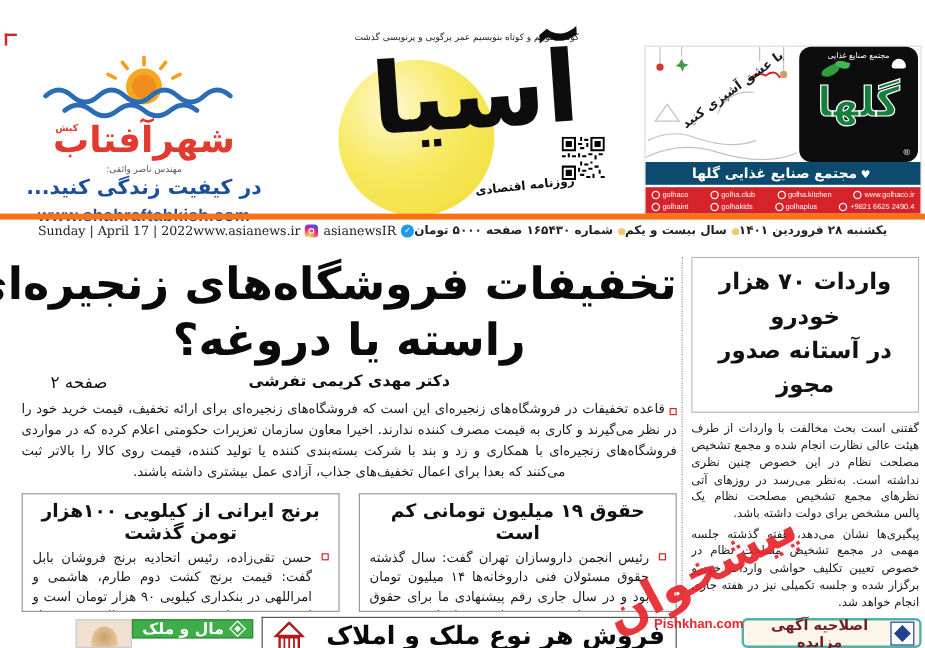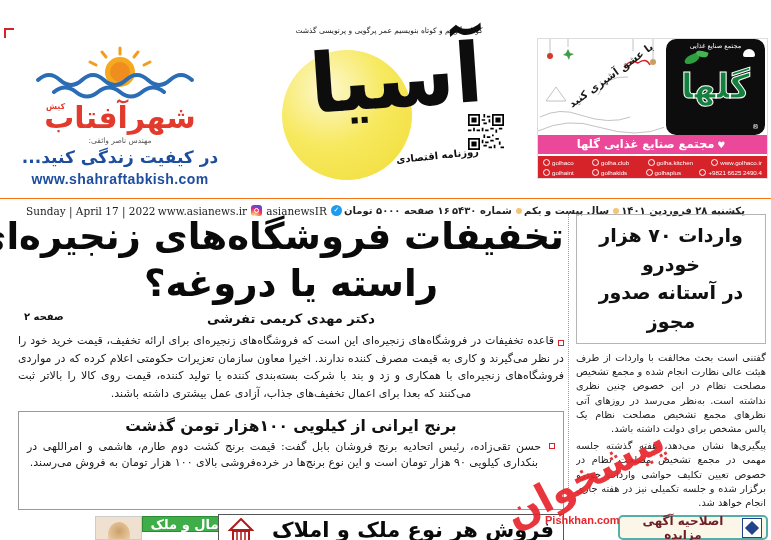--- a/index.html
+++ b/index.html
@@ -45,49 +45,49 @@
   .golha-black-top { font-size:6.5px; color:#fff; }
   .golha-leaf { position:absolute; left:18px; top:16px; width:16px; height:8px; border-radius:50% 0 50% 50%;
     background:#2e9e3f; transform:rotate(-25deg); }
   .golha-leaf2 { position:absolute; left:30px; top:12px; width:12px; height:6px; border-radius:50% 0 50% 50%;
     background:#43b552; transform:rotate(15deg); }
   .golha-word { margin-top:16px; font-size:34px; font-weight:bold; color:#15803d;
     -webkit-text-stroke:1px #fff; direction:rtl; }
   .golha-r { position:absolute; right:6px; bottom:4px; font-size:7px; color:#fff; }
   .golha-chef { position:absolute; right:10px; top:10px; width:12px; height:8px; background:#fff;
     border-radius:6px 6px 2px 2px; }
-  .golha-banner { height:19px; background:#ec4899; color:#fff; font-weight:bold; font-size:11.5px;
+  .golha-banner { height:19px; background:#0c4a6e; color:#fff; font-weight:bold; font-size:11.5px;
     text-align:center; line-height:19px; }
   .golha-heart { color:#fff; font-size:9px; margin:0 3px; }
   .golha-social { margin-top:2px; background:#d6232a; padding:1px 5px; height:22px;
     display:flex; flex-direction:column; justify-content:space-around; }
   .golha-social-row { display:flex; justify-content:space-between; align-items:center; }
   .golha-handle { display:flex; align-items:center; gap:2px; color:#fff; font-size:6.2px;
     font-family:"Liberation Sans", sans-serif; }
   .sicon { width:7px; height:7px; border:1px solid #fff; border-radius:50%; display:inline-block; }
 
   
-  .dateline { position:absolute; left:0; top:198px; width:771px; height:24px;
-    border-top:1px solid #f97316; display:flex; align-items:center; justify-content:space-between;
+  .dateline { position:absolute; left:0; top:178px; width:771px; height:24px;
+    border-top:5px solid #f97316; display:flex; align-items:center; justify-content:center;
     padding:0 26px; font-size:10px; color:#222; }
   .dl-en { font-family:"DejaVu Serif", serif; font-size:10.5px; }
   .dl-group { display:flex; align-items:center; gap:4px; }
   .dl-fa { font-size:10px; font-weight:bold; }
   .dot { width:6px; height:6px; border-radius:50%; background:#f2c577; display:inline-block; }
   .ig-icon { width:11px; height:11px; border-radius:3px; display:flex; align-items:center; justify-content:center;
     background:radial-gradient(circle at 30% 107%, #fdf497 5%, #fd5949 45%, #d6249f 60%, #285aeb 90%); }
   .ig-icon span { width:5px; height:5px; border:1px solid #fff; border-radius:50%; display:block; }
   .chk-icon { width:11px; height:11px; border-radius:50%; background:#1d9bf0; color:#fff;
     font-size:7px; line-height:11px; text-align:center; font-weight:bold; }
 
   
   .main-left { position:absolute; left:18px; top:213px; width:546px; height:300px; }
   .lead-h { font-size:37px; font-weight:bold; color:#0a0a0a; text-align:center;
     line-height:1.28; letter-spacing:-1px; white-space:nowrap; }
-  .lead-page-ref { position:absolute; left:6px; top:98px; font-size:10px; font-weight:bold; }
+  .lead-page-ref { position:absolute; left:24px; top:98px; font-size:14px; font-weight:normal; }
   .lead-byline { text-align:center; font-size:13px; font-weight:bold; margin-top:3px; }
   .lead-body { margin-top:6px; font-size:11px; line-height:1.62; text-align:justify;
     text-align-last:center; color:#1a1a1a; }
   .bullet { display:inline-block; width:6px; height:6px; border:1.5px solid #d6232a;
     background:#fff; margin:0 0 0 4px; vertical-align:middle; flex:none; margin-top:4px; }
 
   
   .boxes { display:flex; gap:16px; margin-top:8px; }
   .news-box { flex:1; height:99px; border:1px solid #999; padding:5px 8px; overflow:hidden; }
   .news-box h3 { font-size:15.5px; font-weight:bold; text-align:center; margin-bottom:4px; }
@@ -102,21 +102,21 @@
   .rc-body { margin-top:7px; font-size:9.8px; line-height:1.45; text-align:justify; color:#1a1a1a; }
   .rc-body p + p { margin-top:3px; }
 
   
   .watermark { position:absolute; left:520px; top:448px; width:150px; text-align:center;
     transform:rotate(-28deg); font-size:40px; font-weight:bold; color:#e8262d; opacity:.92; z-index:6; }
   .watermark-url { position:absolute; left:545px; top:514px; font-size:11px; font-weight:bold;
     color:#e8262d; z-index:6; font-family:"Liberation Sans", sans-serif; }
 
   
-  .bottom-left-ad { position:absolute; left:63px; top:516px; width:148px; height:16px; display:flex;margin-left:32px; }
+  .bottom-left-ad { position:absolute; left:63px; top:516px; width:148px; height:16px; display:flex; }
   .portrait { width:47px; height:24px; background:#efe0cf; position:relative; overflow:hidden;
     border:1px solid #ccc; }
   .portrait span { position:absolute; left:12px; top:5px; width:22px; height:26px; border-radius:50%;
     background:radial-gradient(circle at 50% 35%, #caa06a 0%, #e9c9a0 60%); }
   .malomelk { flex:1; background:#3fae49; border:1px solid #2d8a37; display:flex; align-items:center;
     justify-content:center; gap:6px; color:#fff; }
   .malomelk-label { font-size:13px; font-weight:bold; }
   .mm-diamond { width:10px; height:10px; border:1.5px solid #fff; transform:rotate(45deg);
     display:flex; align-items:center; justify-content:center; }
   .mm-diamond span { width:4px; height:4px; background:#fff; display:block; }
@@ -280,20 +280,28 @@
 
     <div class="boxes">
       <div class="news-box">
         <h3 class="fa">برنج ایرانی از کیلویی ۱۰۰هزار تومن گذشت</h3>
         <div class="box-item">
             <span class="bullet"></span>
             <span>حسن تقی‌زاده، رئیس اتحادیه برنج فروشان بابل گفت: قیمت برنج کشت دوم طارم، هاشمی و امراللهی در بنکداری کیلویی ۹۰ هزار تومان است و این نوع برنج‌ها در خرده‌فروشی بالای ۱۰۰ هزار تومان به فروش می‌رسند.</span>
           </div>
 
       </div>
+      <div class="news-box">
+        <h3 class="fa">حقوق ۱۹ میلیون تومانی کم است</h3>
+        <div class="box-item">
+            <span class="bullet"></span>
+            <span>رئیس انجمن داروسازان تهران گفت: سال گذشته حقوق مسئولان فنی داروخانه‌ها ۱۴ میلیون تومان بود و در سال جاری رقم پیشنهادی ما برای حقوق مسئولان فنی ۱۹ میلیون تومان است.</span>
+          </div>
+
+      </div>
     </div>
   </div>
 
   <div class="col-sep"></div>
   <div class="right-col">
     <div class="rc-headline fa">
       <div>واردات ۷۰ هزار خودرو</div>
       <div>در آستانه صدور مجوز</div>
     </div>
     <div class="rc-body fa">

